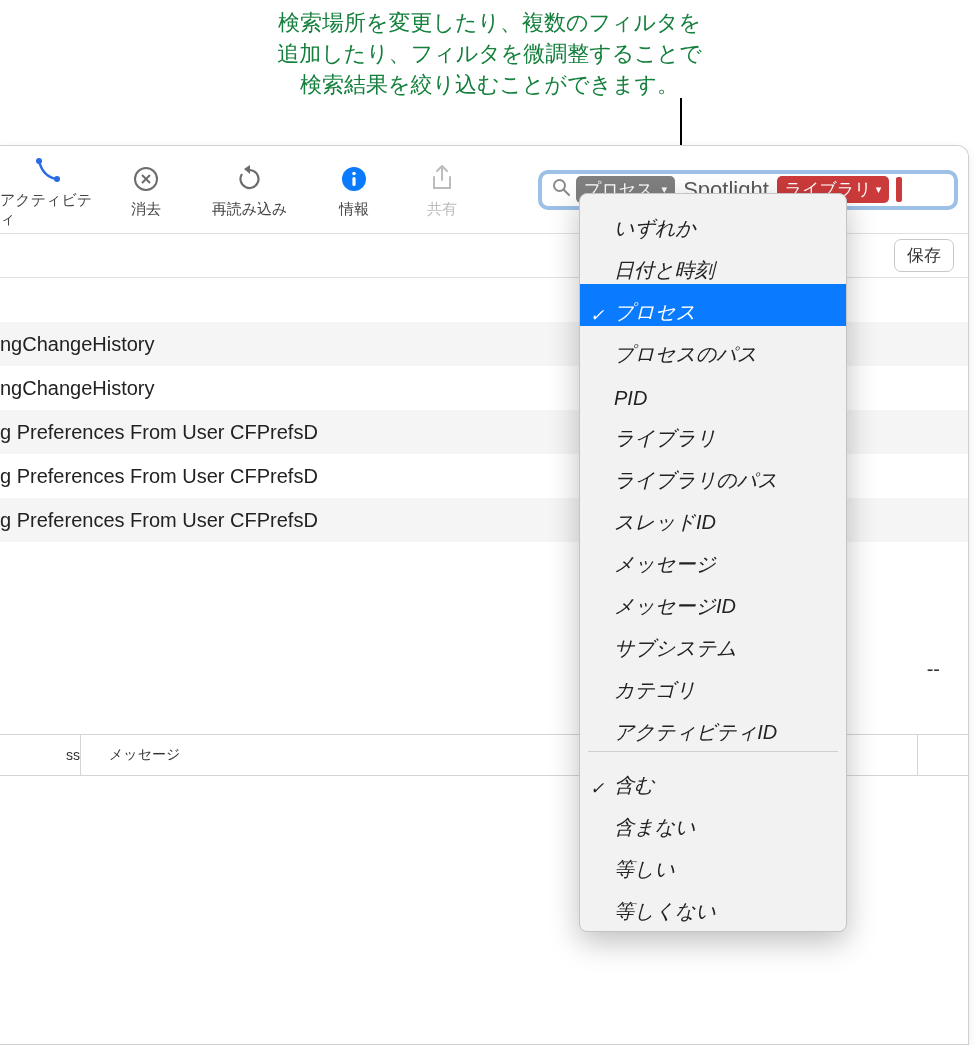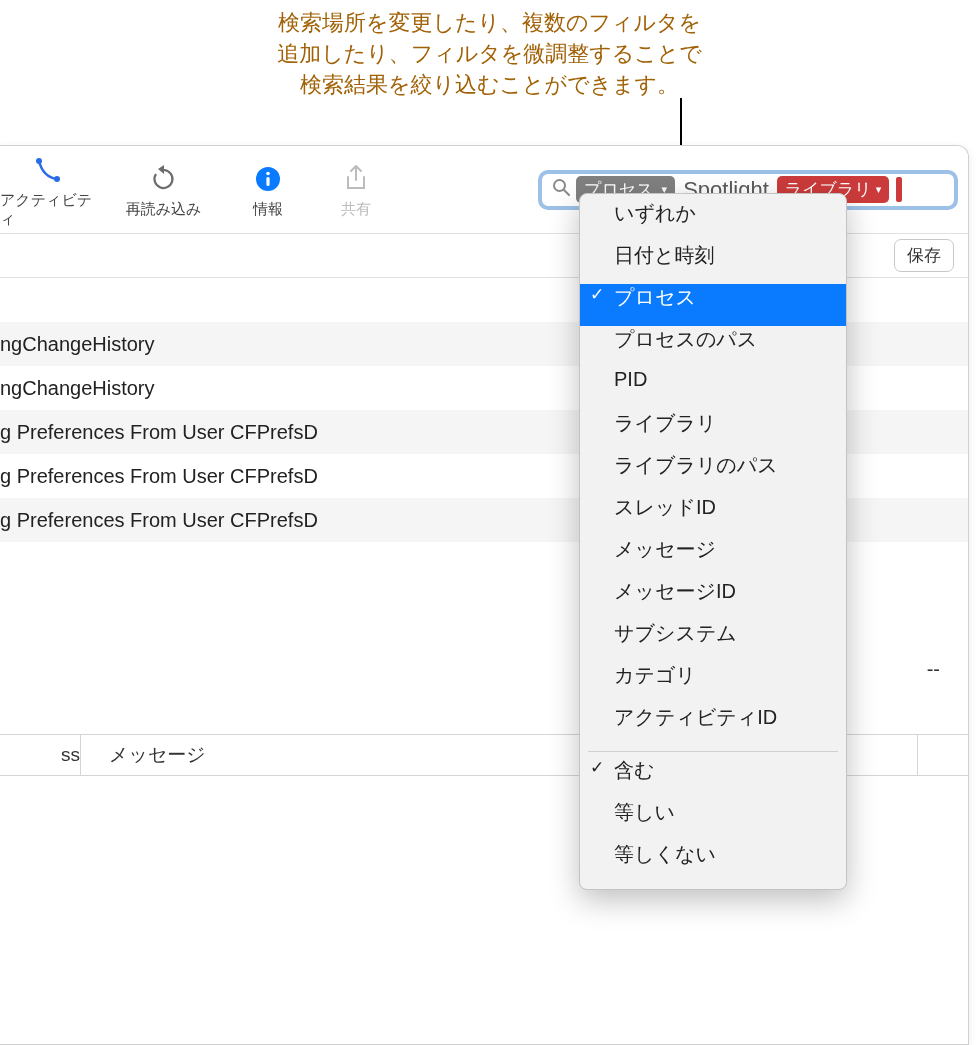--- a/index.html
+++ b/index.html
@@ -12,21 +12,21 @@
       overflow: hidden;
     }
     .callout {
       position: absolute;
       top: 8px;
       left: 0;
       right: 0;
       text-align: center;
       font-size: 22px;
       line-height: 1.4;
-      color: #a16207;
+      color: #15803d;
     }
     .callout-line {
       position: absolute;
       top: 98px;
       left: 680px;
       width: 2px;
       height: 72px;
       background: #000;
     }
     .window {
@@ -166,21 +166,21 @@
     .col-headers {
       position: absolute;
       top: 588px;
       left: 0;
       right: 0;
       height: 42px;
       border-top: 1px solid #d5d5d5;
       border-bottom: 1px solid #d5d5d5;
       display: flex;
       align-items: center;
-      font-size: 19px;
+      font-size: 14px;
       color: #333;
     }
     .col-sep {
       width: 1px;
       height: 100%;
       background: #d5d5d5;
       margin: 0 14px 0 0;
     }
     .col-1 { width: 80px; padding-left: 8px; text-align: right; }
     .col-2 { padding-left: 14px; flex: 1; }
@@ -201,26 +201,27 @@
       background: #f2f2f2;
       border: 1px solid #c4c4c4;
       border-radius: 8px;
       box-shadow: 0 10px 30px rgba(0,0,0,0.25);
       padding: 6px 0;
       z-index: 100;
     }
     .dd-item {
       height: 42px;
       display: flex;
-      align-items: flex-start;
+      align-items: flex-end;
       padding: 0 14px 0 34px;
       font-size: 20px;
       color: #222;
       position: relative;
       cursor: pointer;
+      font-style: italic;
     }
     .dd-item.selected {
       background: #0a7aff;
       color: #fff;
     }
     .dd-item .check {
       position: absolute;
       left: 10px;
       font-size: 17px;
     }
@@ -248,20 +249,29 @@
       <div class="icon-wrap">
         <svg width="30" height="30" viewBox="0 0 30 30">
             <circle cx="6" cy="6" r="3" fill="#2a6be6"></circle>
             <circle cx="24" cy="24" r="3" fill="#2a6be6"></circle>
             <path d="M6 6 Q 10 22, 24 24" stroke="#2a6be6" stroke-width="2.5" fill="none"></path>
           </svg>
       </div>
       <div class="label">アクティビティ</div>
     </div>
 
+    <div class="toolbar-item" style="width:70px">
+      <div class="icon-wrap">
+        <svg width="26" height="26" viewBox="0 0 26 26">
+            <circle cx="13" cy="13" r="11" stroke="#6c6c6c" stroke-width="2" fill="none"></circle>
+            <path d="M9 9 L17 17 M17 9 L9 17" stroke="#6c6c6c" stroke-width="2"></path>
+          </svg>
+      </div>
+      <div class="label">消去</div>
+    </div>
 
     <div class="toolbar-item" style="width:105px">
       <div class="icon-wrap">
         <svg width="26" height="30" viewBox="0 0 26 30">
             <path d="M13 6 A 9 9 0 1 1 5 10" stroke="#6c6c6c" stroke-width="2.2" fill="none"></path>
             <path d="M13 1 L13 10 L7 5 Z" fill="#6c6c6c"></path>
           </svg>
       </div>
       <div class="label">再読み込み</div>
     </div>
@@ -369,20 +379,23 @@
       </div>
       <div class="dd-item">
         <span>アクティビティID</span>
       </div>
       <div class="dd-sep"></div>
       <div class="dd-item">
         <span class="check">✓</span>
         <span>含む</span>
       </div>
       <div class="dd-item">
+        <span>含まない</span>
+      </div>
+      <div class="dd-item">
         <span>等しい</span>
       </div>
       <div class="dd-item">
         <span>等しくない</span>
       </div>
     </div>
 
 </div>
 
 </body></html>

